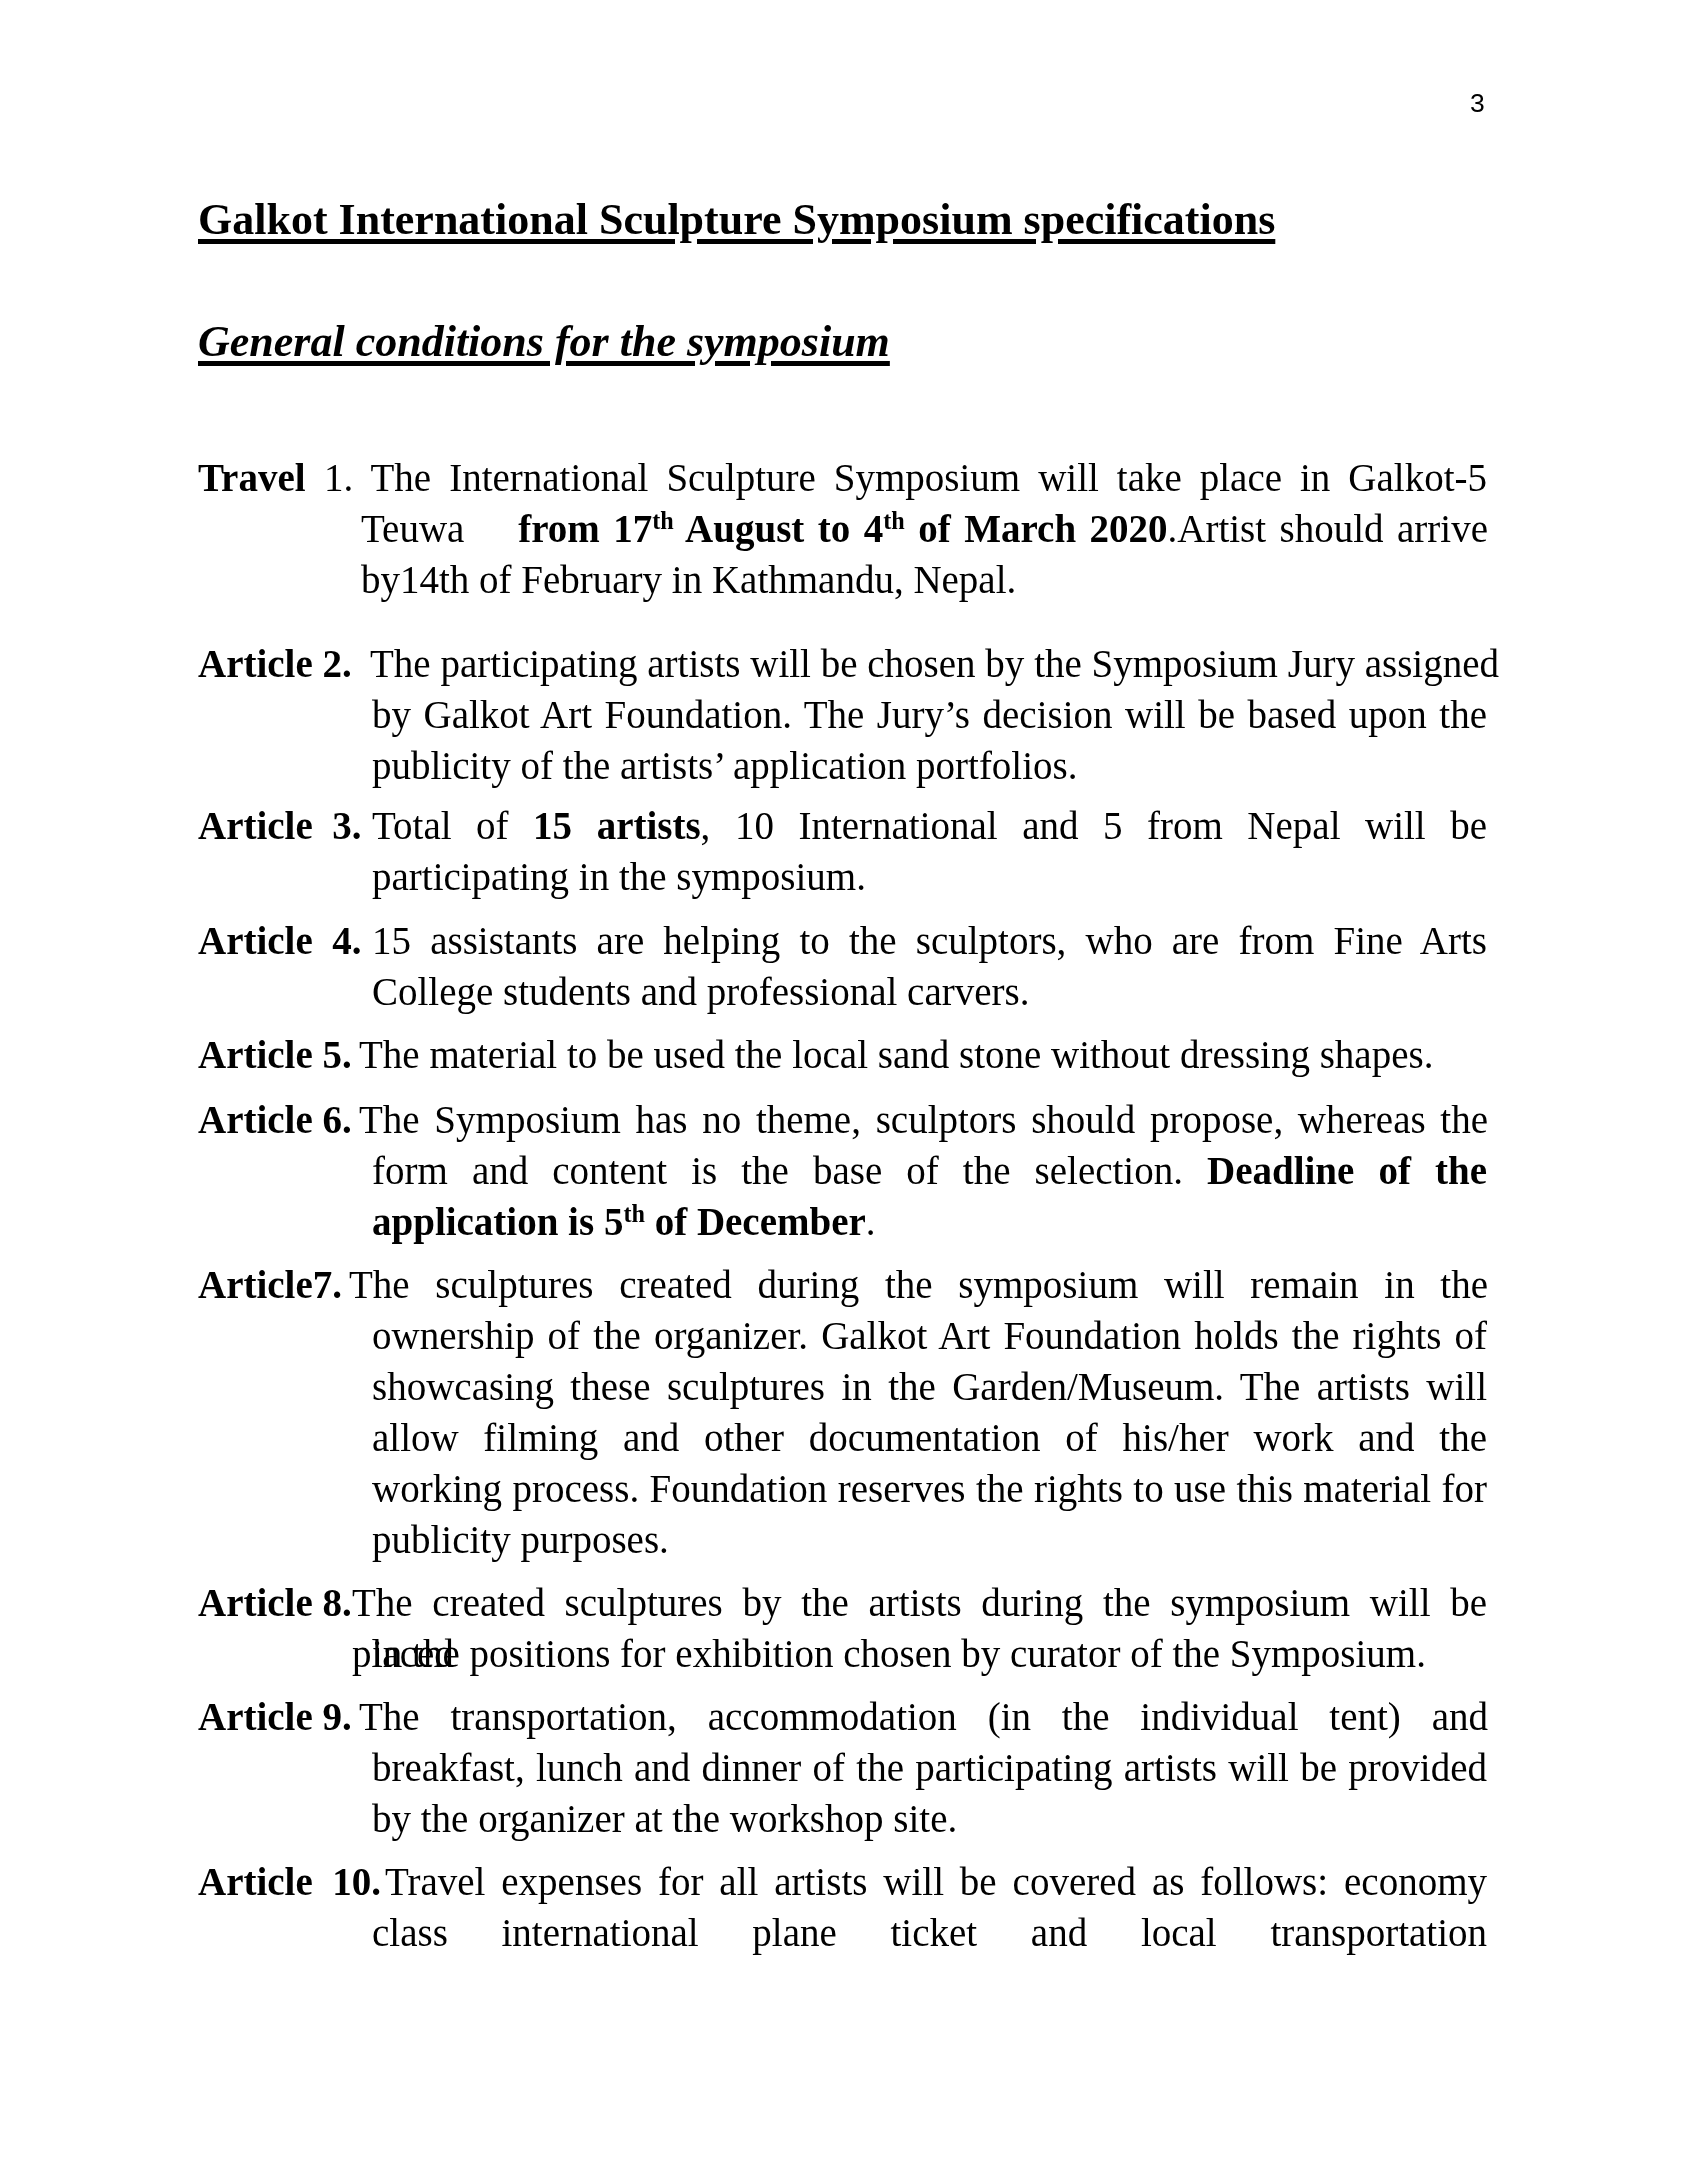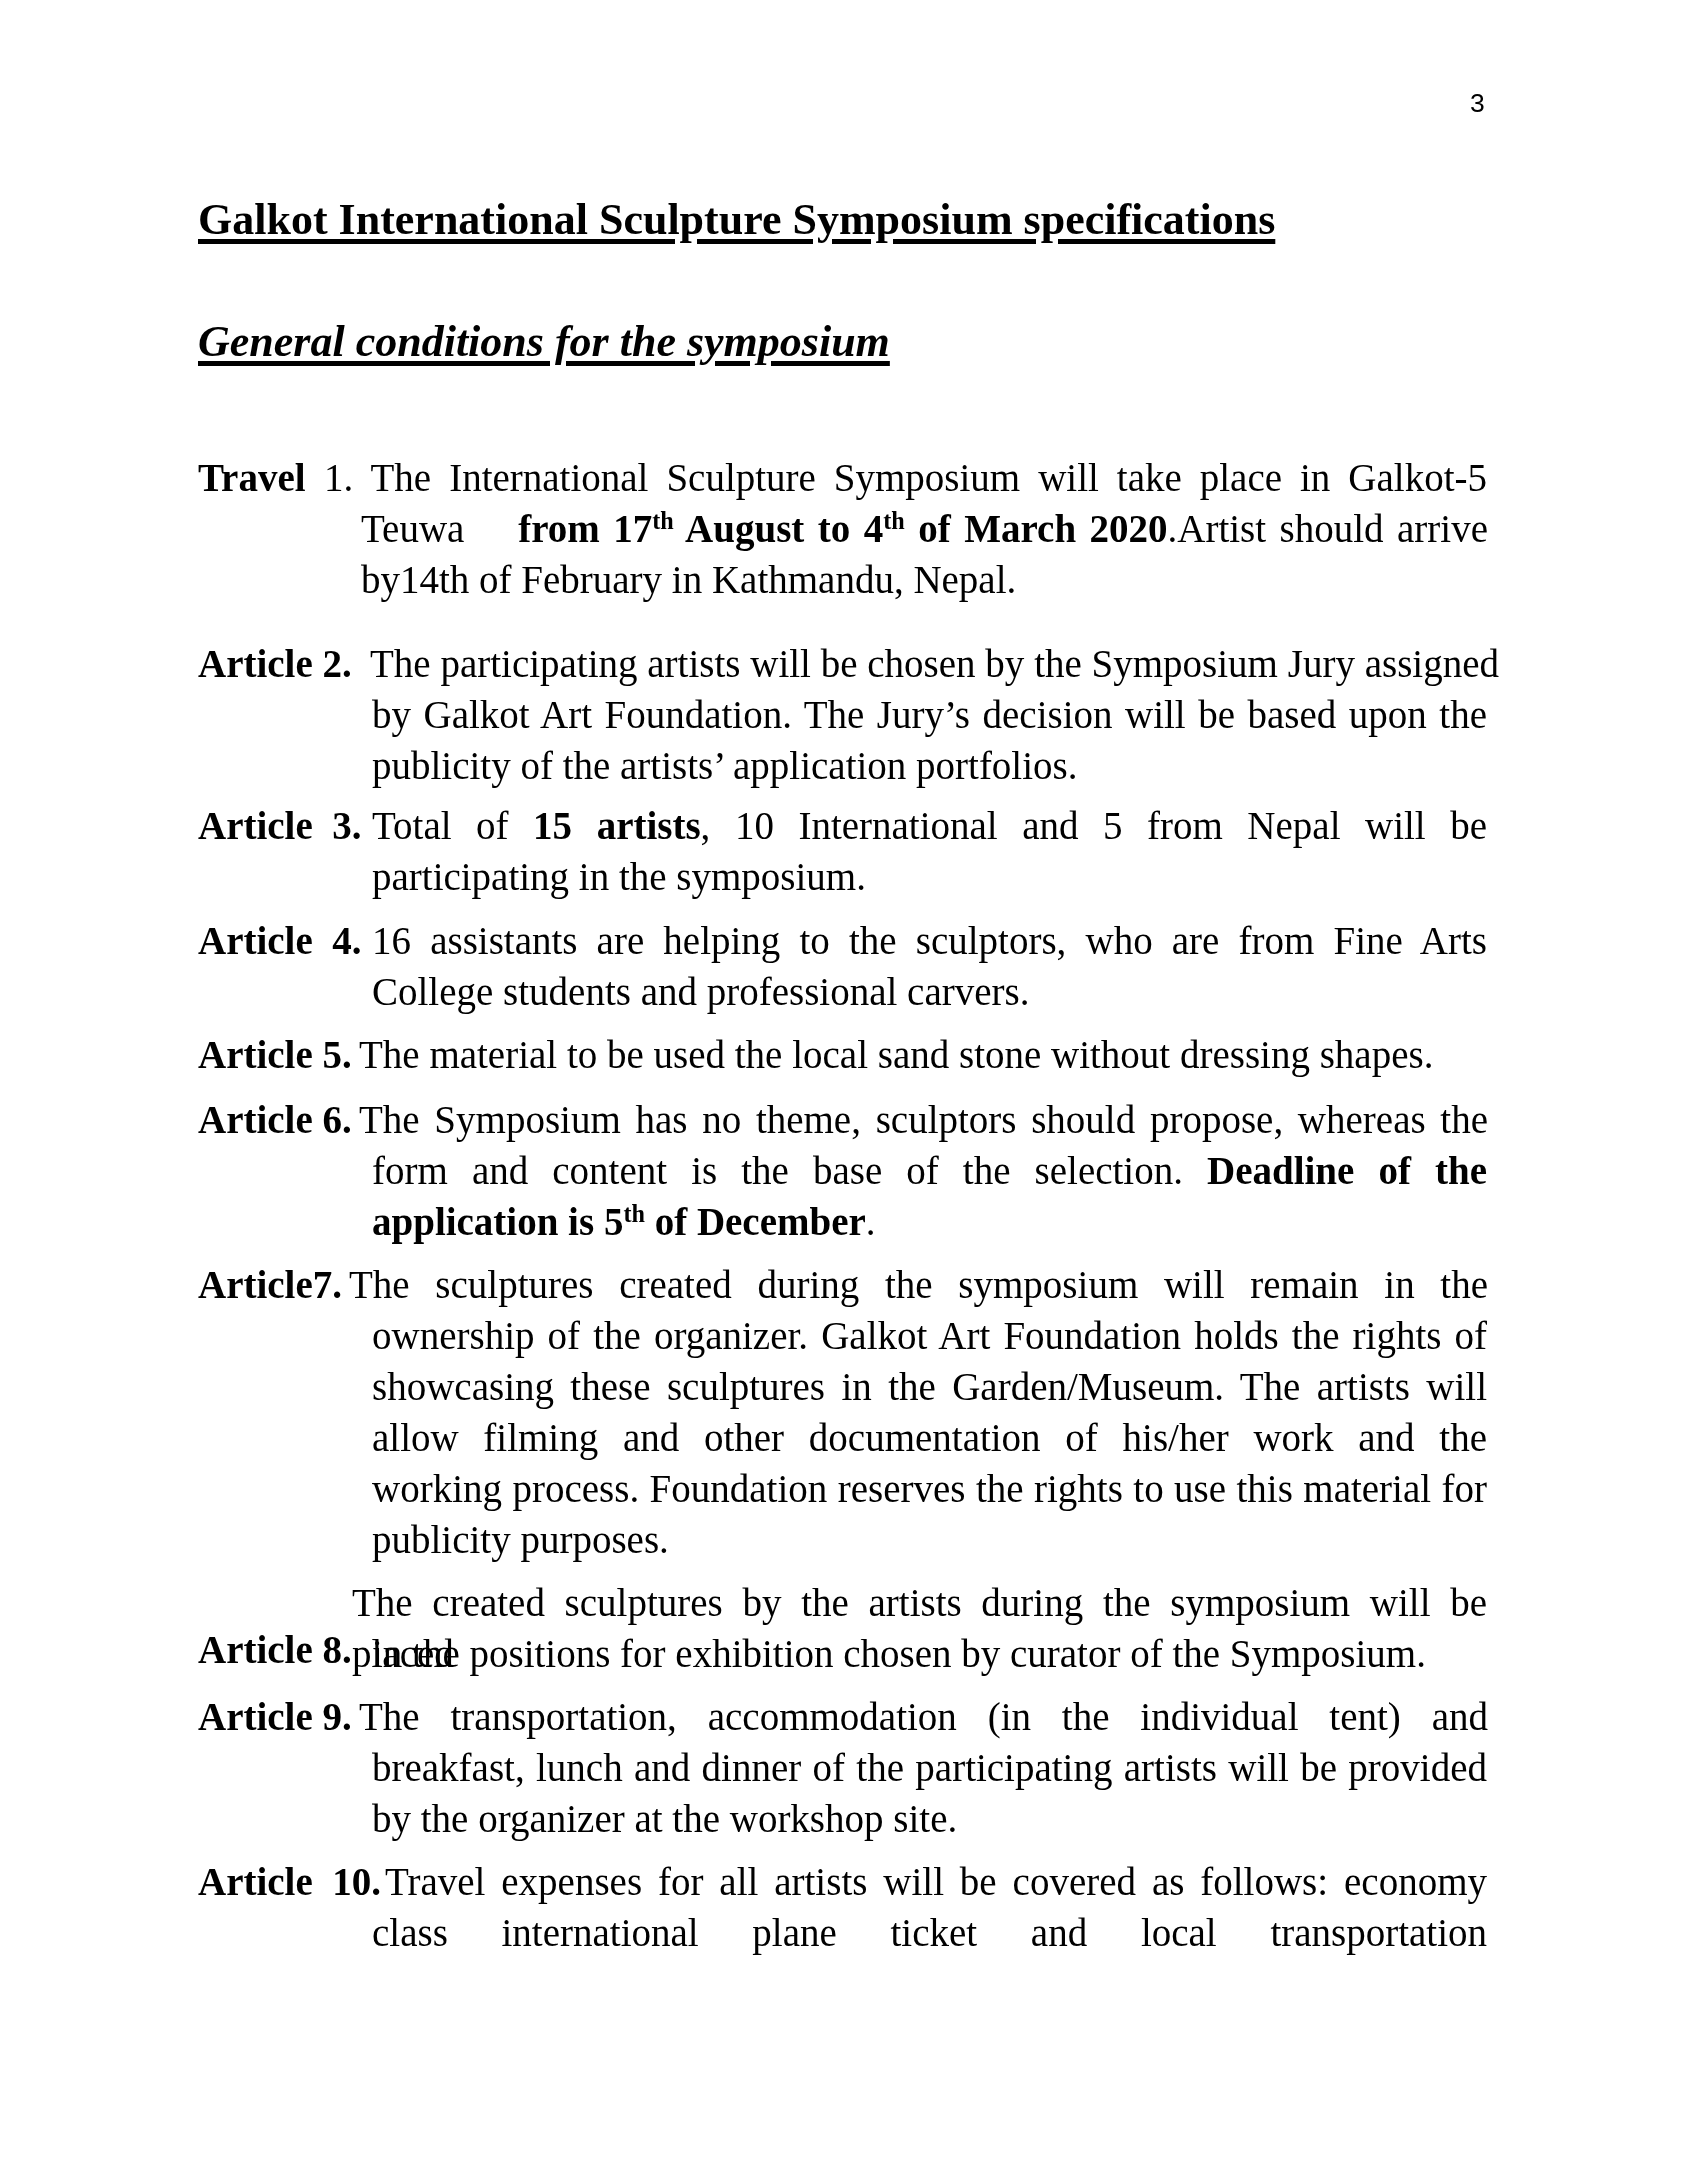--- a/index.html
+++ b/index.html
@@ -39,21 +39,21 @@
       <div class="line just" style="left: 372px; top: 689px; width: 1115px; white-space: normal;"><span>by Galkot Art Foundation. The Jury’s decision will be based upon the</span></div>
       <div class="line" style="left: 372px; top: 740px;"><span>publicity of the artists’ application portfolios.</span></div>
     </div>
     <div>
       <div class="label" style="top: 800px; white-space: pre;">Article  3.</div>
       <div class="line just" style="left: 372px; top: 800px; width: 1115px; white-space: normal;"><span>Total of </span><b>15 artists</b><span>, 10 International and 5 from Nepal will be</span></div>
       <div class="line" style="left: 372px; top: 851px;"><span>participating in the symposium.</span></div>
     </div>
     <div>
       <div class="label" style="top: 915px; white-space: pre;">Article  4.</div>
-      <div class="line just" style="left: 372px; top: 915px; width: 1115px; white-space: normal;"><span>16 assistants are helping to the sculptors, who are from Fine Arts</span></div>
+      <div class="line just" style="left: 372px; top: 915px; width: 1115px; white-space: normal;"><span>15 assistants are helping to the sculptors, who are from Fine Arts</span></div>
       <div class="line" style="left: 372px; top: 966px;"><span>College students and professional carvers.</span></div>
     </div>
     <div>
       <div class="label" style="top: 1029px; white-space: pre;">Article 5.</div>
       <div class="line" style="left: 359px; top: 1029px;"><span>The material to be used the local sand stone without dressing shapes.</span></div>
     </div>
     <div>
       <div class="label" style="top: 1094px; white-space: pre;">Article 6.</div>
       <div class="line just" style="left: 359px; top: 1094px; width: 1129px; white-space: normal;"><span>The Symposium has no theme, sculptors should propose, whereas the</span></div>
       <div class="line just" style="left: 372px; top: 1145px; width: 1115px; white-space: normal;"><span>form and content is the base of the selection. </span><b>Deadline of the</b></div>
@@ -62,21 +62,21 @@
     <div>
       <div class="label" style="top: 1259px; white-space: pre;">Article7.</div>
       <div class="line just" style="left: 349px; top: 1259px; width: 1139px; white-space: normal;"><span>The sculptures created during the symposium will remain in the</span></div>
       <div class="line just" style="left: 372px; top: 1310px; width: 1115px; white-space: normal;"><span>ownership of the organizer. Galkot Art Foundation holds the rights of</span></div>
       <div class="line just" style="left: 372px; top: 1361px; width: 1115px; white-space: normal;"><span>showcasing these sculptures in the Garden/Museum. The artists will</span></div>
       <div class="line just" style="left: 372px; top: 1412px; width: 1115px; white-space: normal;"><span>allow filming and other documentation of his/her work and the</span></div>
       <div class="line just" style="left: 372px; top: 1463px; width: 1115px; white-space: normal;"><span>working process. Foundation reserves the rights to use this material for</span></div>
       <div class="line" style="left: 372px; top: 1514px;"><span>publicity purposes.</span></div>
     </div>
     <div>
-      <div class="label" style="top: 1577px; white-space: pre; margin-top: 47px;">Article 8.</div>
+      <div class="label" style="top: 1577px; white-space: pre;">Article 8.</div>
       <div class="line just" style="left: 352px; top: 1577px; width: 1135px; white-space: normal;"><span>The created sculptures by the artists during the symposium will be placed</span></div>
       <div class="line" style="left: 372px; top: 1628px;"><span>in the positions for exhibition chosen by curator of the Symposium.</span></div>
     </div>
     <div>
       <div class="label" style="top: 1691px; white-space: pre;">Article 9.</div>
       <div class="line just" style="left: 359px; top: 1691px; width: 1129px; white-space: normal;"><span>The transportation, accommodation (in the individual tent) and</span></div>
       <div class="line just" style="left: 372px; top: 1742px; width: 1115px; white-space: normal;"><span>breakfast, lunch and dinner of the participating artists will be provided</span></div>
       <div class="line" style="left: 372px; top: 1793px;"><span>by the organizer at the workshop site.</span></div>
     </div>
     <div>

